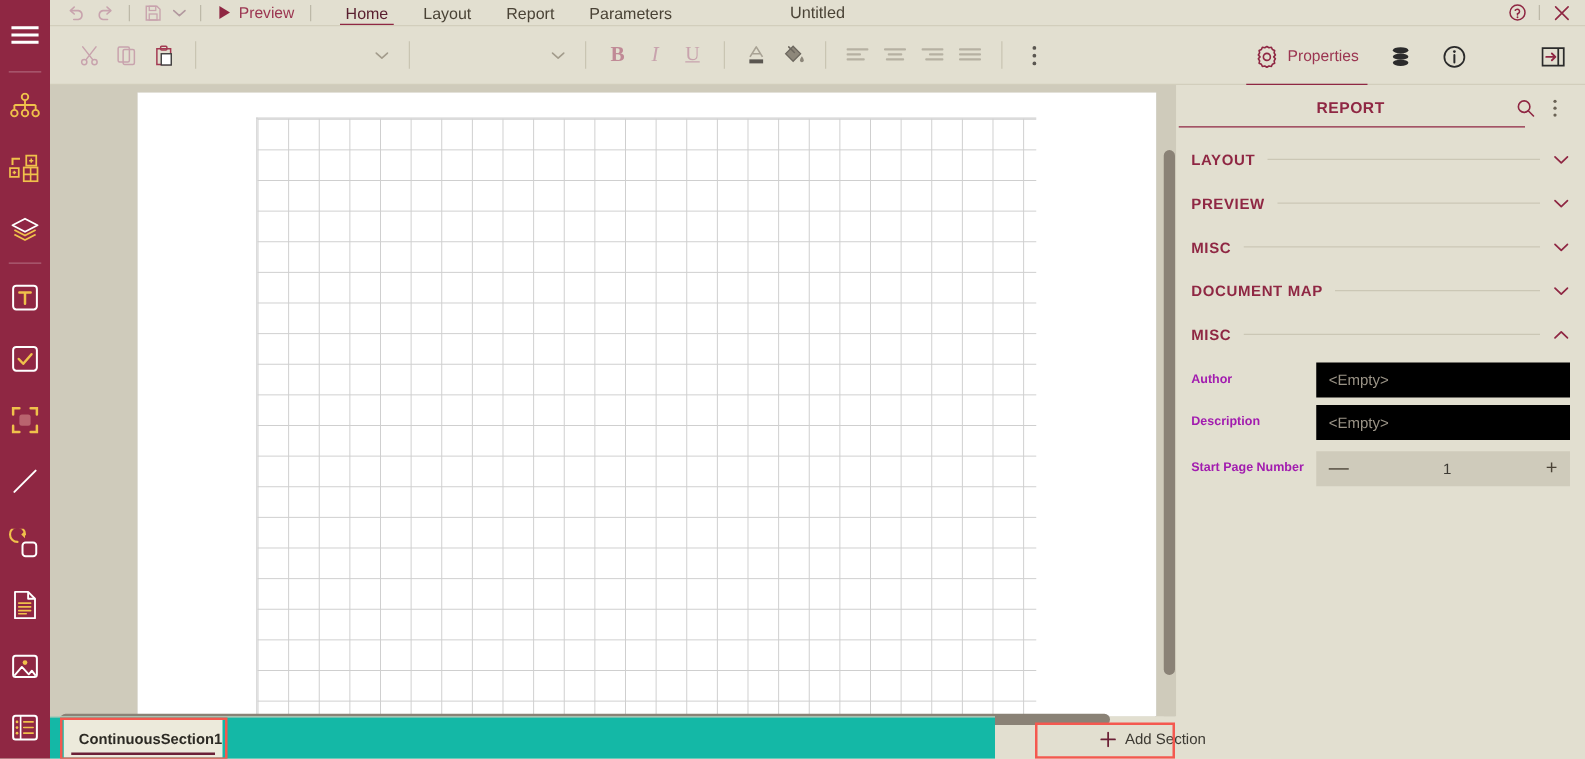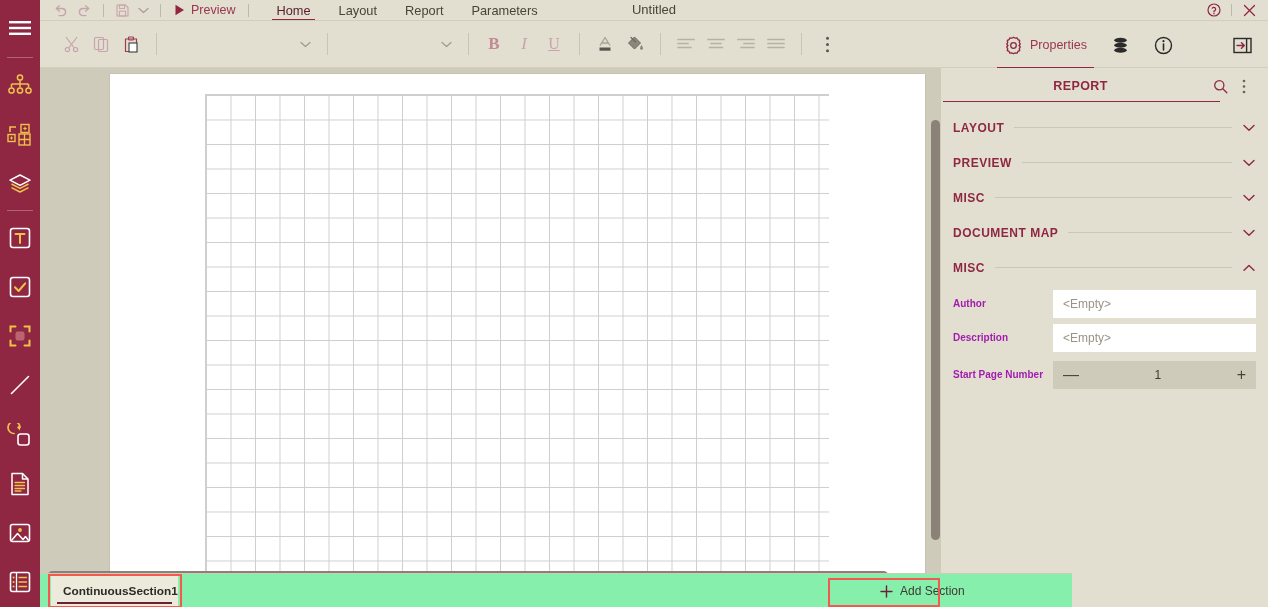--- a/index.html
+++ b/index.html
@@ -206,21 +206,21 @@
     padding: 3px 12px 3px 12px;
     min-height: 34px;
   }
   .field-label {
     width: 100px; flex: 0 0 100px;
     font-size: 10px; color: #a21caf; line-height: 1.25; font-weight: bold;
   }
   .field-ctl { flex: 1; display: flex; align-items: center; gap: 7px; }
   .inp {
     flex: 1; height: 28px;
-    background: #ffffff; border: none;
+    background: #000000; border: none;
     display: flex; align-items: center;
     padding: 0 10px;
     font-size: 12px; color: #9a9386;
     font-family: "Liberation Sans", sans-serif;
   }
   .sel {
     flex: 1; height: 28px;
     background: #cfcbbb;
     display: flex; align-items: center; justify-content: space-between;
     padding: 0 8px 0 10px;
@@ -234,22 +234,22 @@
     display: flex; align-items: center; justify-content: space-between;
     padding: 0 10px;
     cursor: pointer;
   }
   .stepper .val { flex: 1; text-align: center; font-size: 12px; color: #3d3a33; }
   .stepper .sbtn { font-size: 16px; color: #4a4336; line-height: 1; user-select:none; cursor:pointer; }
 
   
   .bottombar {
     position: absolute; left: 40px; top: 573px;
-    width: 1032px; height: 34px;
-    background: #86efac;
+    width: 756px; height: 34px;
+    background: #14b8a6;
     border-top: 1px solid #cfcbbb;
   }
   .sec-tab {
     position: absolute; left: 11px; top: 2px;
     width: 127px; height: 30px;
     background: #eceadb;
     display: flex; align-items: center;
     padding-left: 12px;
     font-size: 11.8px; font-weight: bold; color: #2c2a24;
     cursor: pointer;

